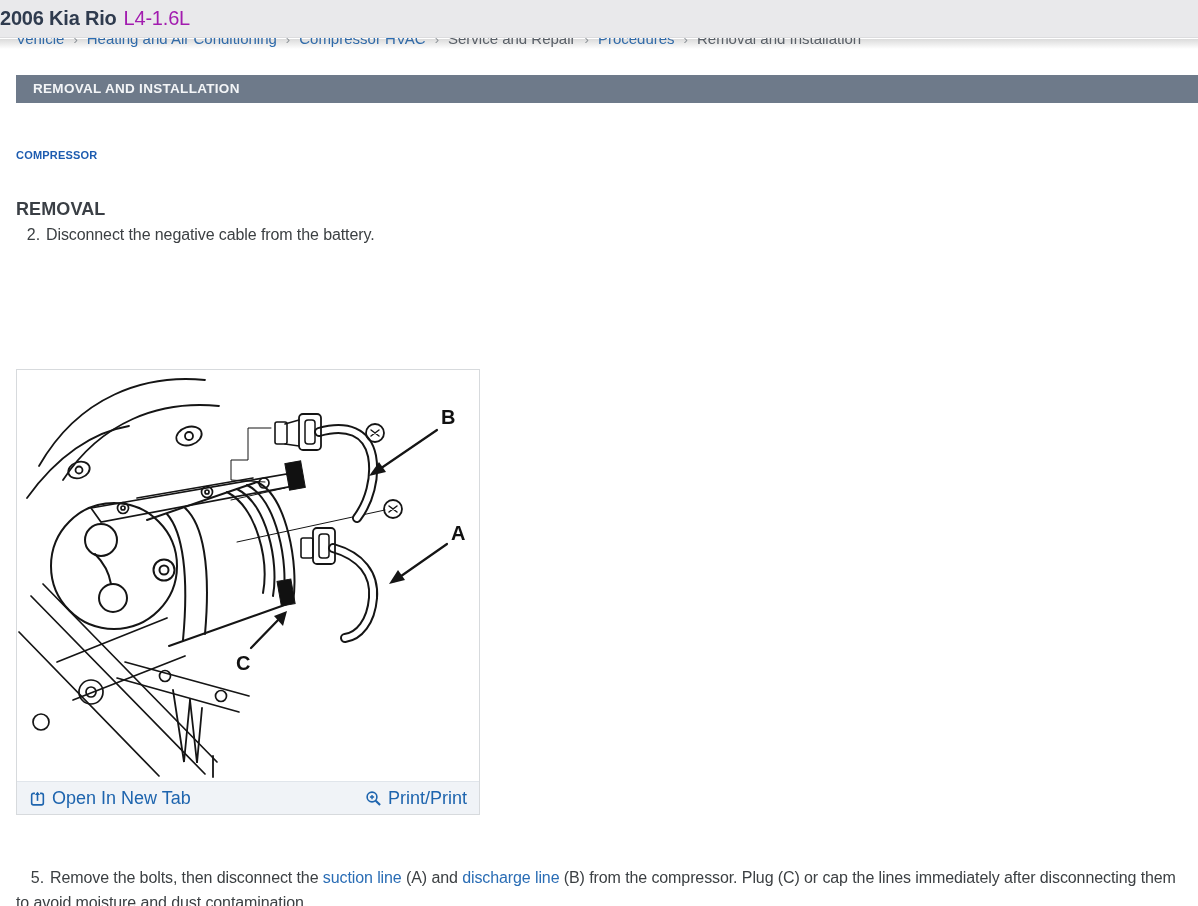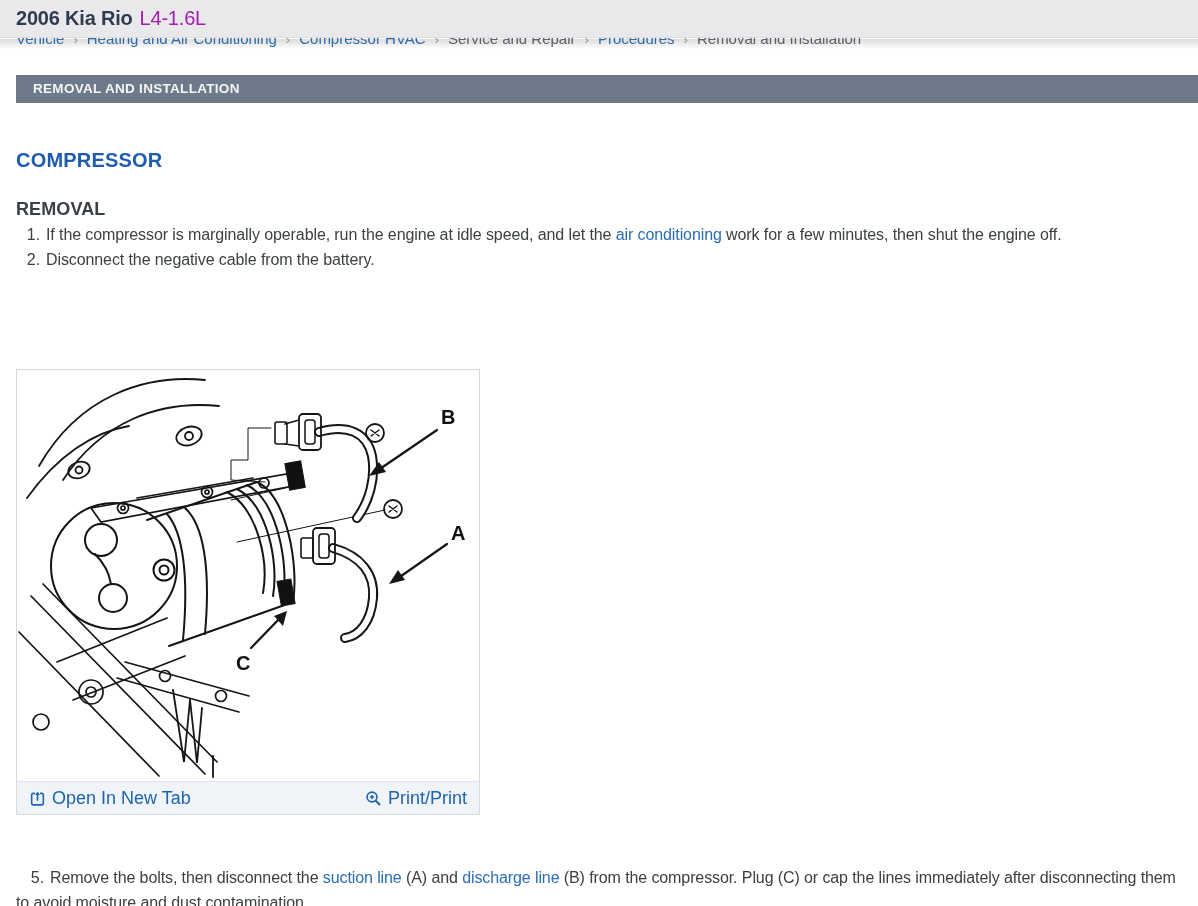--- a/index.html
+++ b/index.html
@@ -2,37 +2,37 @@
 <html><head>
 <meta charset="utf-8">
 <style>
   html,body{margin:0;padding:0;background:#fff;}
   *{box-sizing:border-box;}
   body{font-family:"Liberation Sans", sans-serif;color:#3c4043;}
   .stage{position:relative;width:1198px;height:906px;background:#fff;overflow:hidden;}
 
   
   .top-header{position:absolute;top:0;left:0;right:0;height:38px;background:#e9e9eb;z-index:3;
-    display:flex;align-items:center;padding-left:16px;border-bottom:1px solid #dcdcde;}
+    display:flex;align-items:center;border-bottom:1px solid #dcdcde;}
   .title-main{font-size:20px;font-weight:700;color:#2f3b4e;letter-spacing:-0.2px;}
   .title-sub{font-size:20px;font-weight:400;color:#a21caf;margin-left:7px;letter-spacing:-0.2px;}
   .header-shadow{position:absolute;top:39px;left:0;right:0;height:10px;z-index:3;pointer-events:none;
     background:linear-gradient(rgba(90,90,90,0.22),rgba(255,255,255,0));}
 
   
   .breadcrumb{position:absolute;top:30px;left:16px;z-index:1;white-space:nowrap;font-size:15px;}
   .bc-item{color:#596069;text-decoration:none;}
   .bc-link{color:#2a6db5;}
   .bc-sep{color:#9aa0a6;margin:0 9px;font-size:13px;}
 
   
   .section-bar{position:absolute;top:75px;left:16px;right:0;height:28px;background:#6e7a8a;
     color:#f3f5f7;font-size:13.5px;font-weight:700;letter-spacing:0.3px;line-height:28px;padding-left:17px;}
 
-  .heading-blue{position:absolute;top:149px;left:16px;font-size:20px;font-weight:700;color:#1d5cb0;letter-spacing:0.2px;}
+  .heading-blue{position:absolute;top:149px;left:16px;font-size:11px;font-weight:700;color:#1d5cb0;letter-spacing:0.2px;}
   .subheading{position:absolute;top:199px;left:16px;font-size:18px;font-weight:700;color:#3a3f45;letter-spacing:0.1px;}
 
   .steps{position:absolute;top:222px;left:16px;right:16px;font-size:16px;line-height:25px;letter-spacing:-0.1px;}
   .step-num{display:inline-block;min-width:24px;text-align:right;margin-right:6px;}
   .inline-link{color:#2a6db5;text-decoration:none;}
 
   
   .figure-box{position:absolute;top:369px;left:16px;width:464px;height:446px;border:1px solid #d7dadd;background:#fff;}
   .figure-image{position:absolute;top:0;left:0;right:0;height:411px;background:#fff;}
   .figure-footer{position:absolute;left:0;right:0;bottom:0;height:33px;background:#f0f3f7;border-top:1px solid #e0e5eb;
@@ -59,21 +59,20 @@
   <div class="header-shadow"></div>
 
   <div class="section-bar">
     <span>REMOVAL AND INSTALLATION</span>
   </div>
 
   <div class="heading-blue">COMPRESSOR</div>
   <div class="subheading">REMOVAL</div>
 
   <div class="steps">
-      <div class="step"><span class="step-num">1.</span><span>If the compressor is marginally operable, run the engine at idle speed, and let the </span><a href="#" class="inline-link">air conditioning</a><span> work for a few minutes, then shut the engine off.</span></div>
       <div class="step"><span class="step-num">2.</span><span>Disconnect the negative cable from the battery.</span></div>
     </div>
 
   <figure class="figure-box" style="margin:0">
     <div class="figure-image">
       <svg class="diagram" width="462" height="410" viewBox="0 0 462 410" fill="none" stroke="#151515" stroke-linecap="round">
 
         <g stroke-width="1.8">
           <path d="M22,96 C62,26 128,4 188,10"></path>
           <path d="M46,110 C84,52 142,30 202,36"></path>

